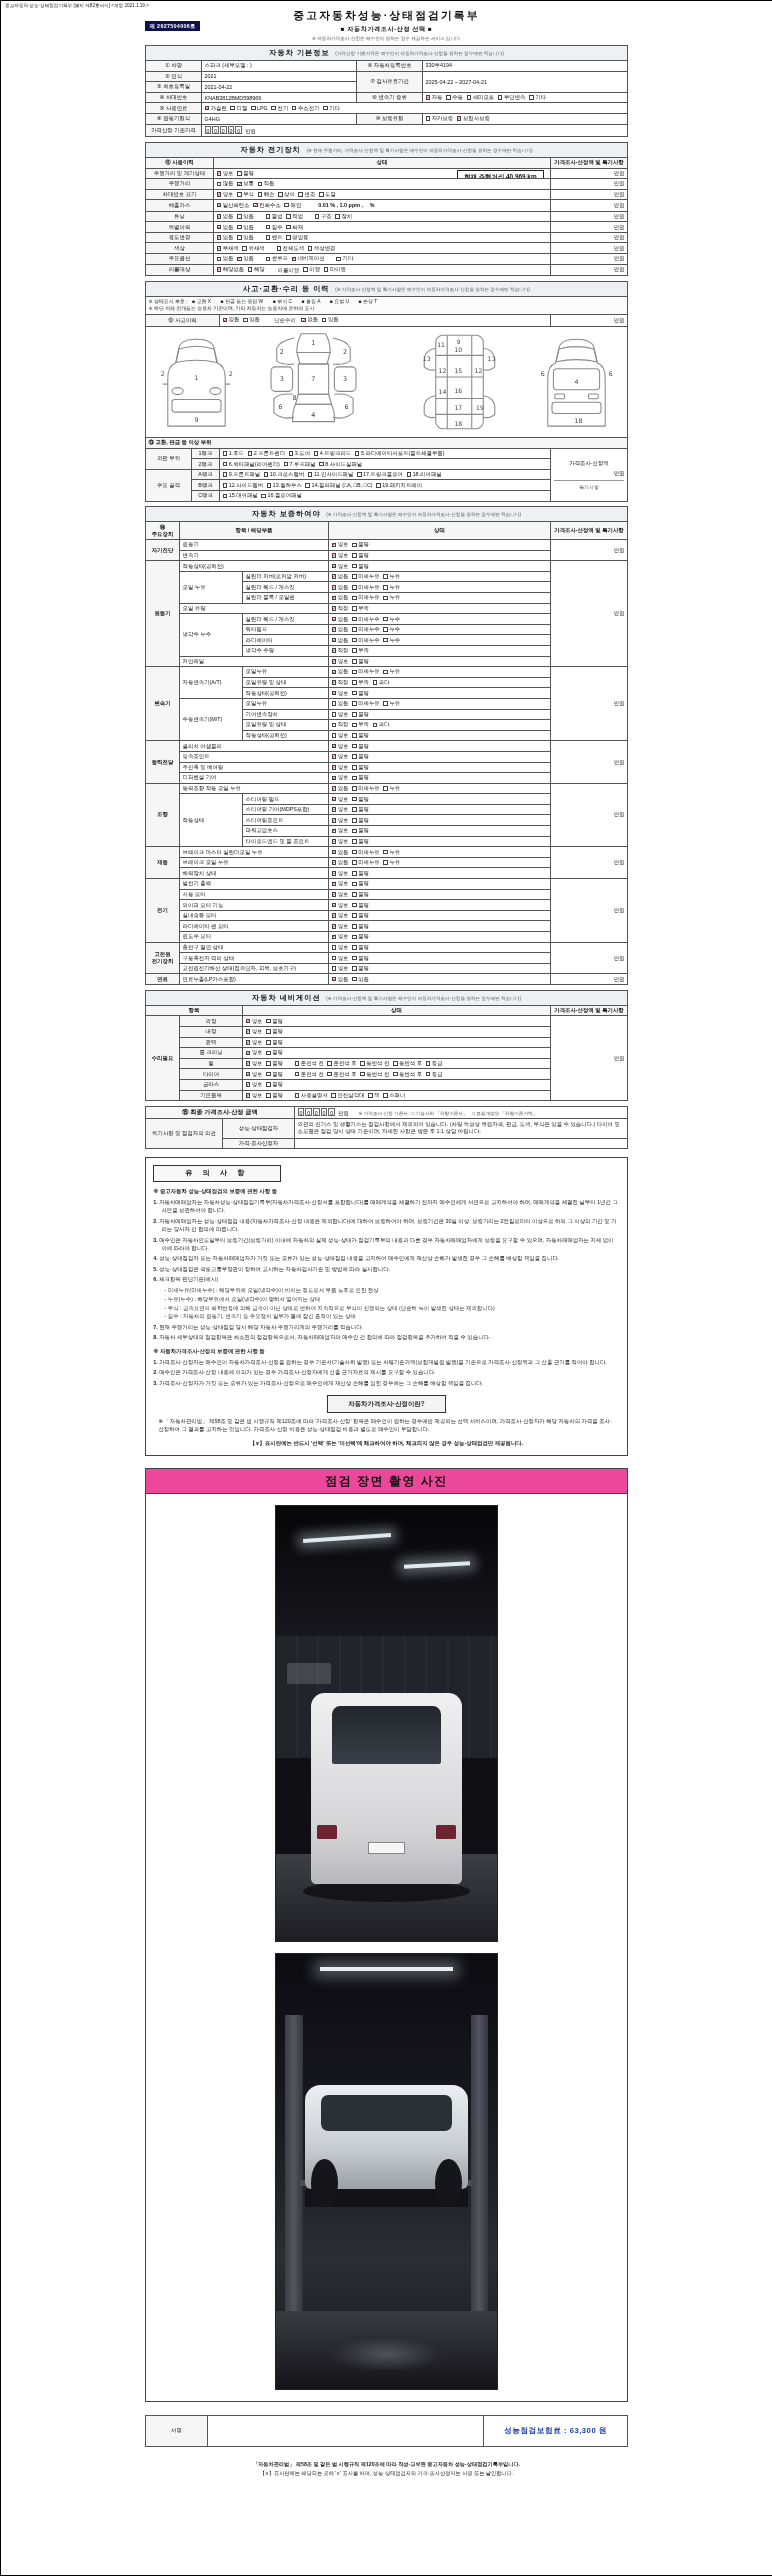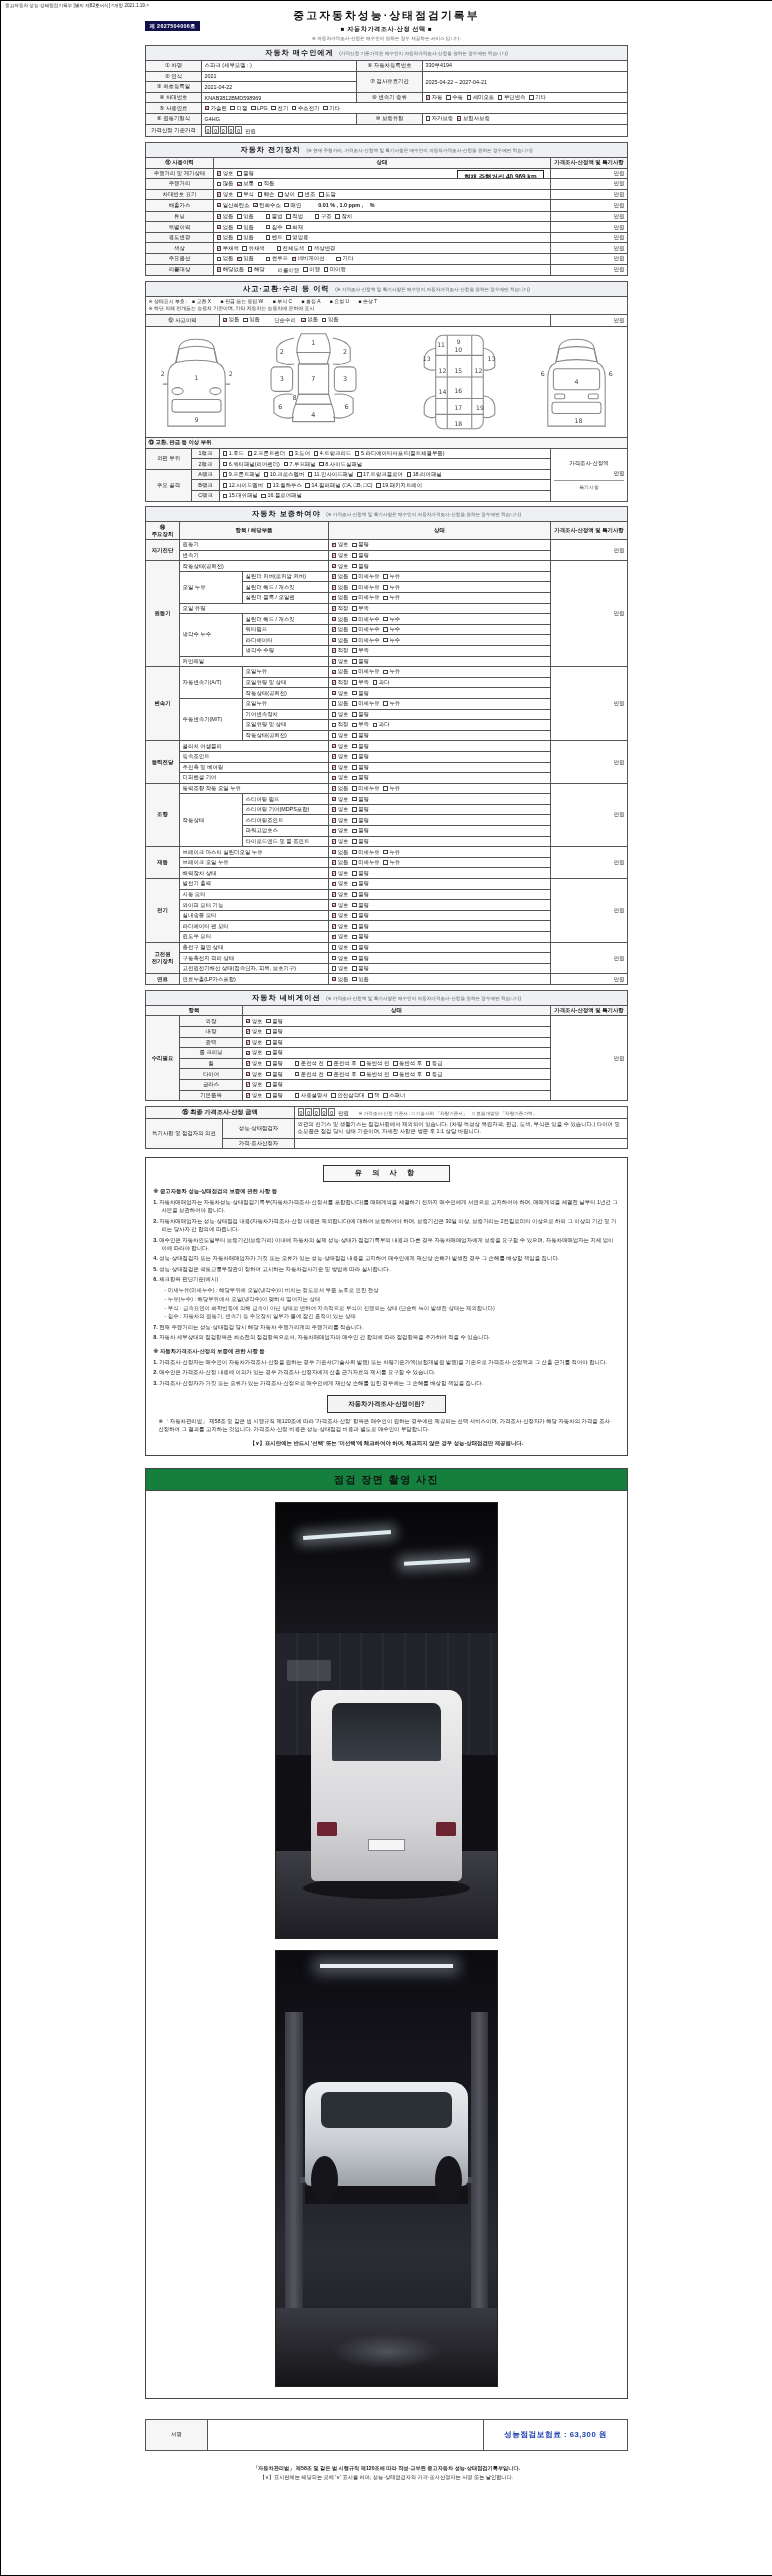--- a/index.html
+++ b/index.html
@@ -38,33 +38,33 @@
 .unit{margin-left:2.1px;font-size:5.4px}
 .basis{margin-left:8.2px;font-size:4.6px;color:#555}
 .optext{font-size:4.9px;line-height:1.45;color:#222}
 .diag-cell{padding:3.1px 0 1px}
 .diagrams{display:flex;justify-content:space-evenly;align-items:center}
 .diagrams svg{display:block}
 .prcol div{text-align:center}
 .prcol .unit-line{margin:3.1px 0;border-bottom:0.5px solid #999;padding-bottom:3.1px;text-align:right}
 .prcol .rm{color:#555;font-size:4.9px}
 .notice-wrap{border:0.5px solid #444;margin-top:8.2px;padding:5.2px 7.2px 8.2px}
-.notice-title-box{text-align:center;margin:1px 0 5.2px}
+.notice-title-box{margin:1px 0 5.2px}
 .notice-title-box span{display:inline-block;border:0.8px solid #333;padding:2.6px 31px;font-weight:bold;font-size:7.2px;letter-spacing:4.1px;background:#f8f8f8}
 .notice-body{font-size:5.4px;line-height:1.55;color:#222}
 .nsub{font-weight:bold;margin:5.2px 0 2.6px}
 .nitem{margin:2.1px 0;padding-left:8.2px;text-indent:-8.2px}
 .nnum{font-weight:bold}
 .nsubitem{margin:0.5px 0 0.5px 11.3px;color:#333}
 .nbox-title{text-align:center;margin:8.2px 0 4.1px}
 .nbox-title b{display:inline-block;border:0.8px solid #333;padding:2.6px 20.6px;font-size:6.4px;background:#f4f4f4}
 .nbox-text{margin:0 5.2px;color:#222}
 .nbold{font-weight:bold;text-align:center;margin-top:5.2px}
 .photo-wrap{border:0.5px solid #444;margin-top:12.4px;padding-bottom:10.3px;background:#fff}
-.photo-title{border-bottom:0.5px solid #444;text-align:center;font-weight:bold;font-size:10px;letter-spacing:1.5px;padding:3.1px 0;background:#15803d}
+.photo-title{border-bottom:0.5px solid #444;text-align:center;font-weight:bold;font-size:12px;letter-spacing:1.5px;padding:3.1px 0;background:#ec4899}
 .photo{width:223px;height:437px;margin:11.3px auto 0;position:relative;overflow:hidden;background:#101014;border:0.5px solid #222}
 .p1 .ceil{position:absolute;inset:0 0 auto 0;height:30%;background:linear-gradient(#060608,#17171d)}
 .p1 .lightbar{position:absolute;background:#dfeaee;box-shadow:0 0 11.3px 5.2px rgba(215,232,238,.4);height:3.6px}
 .p1 .lb1{left:12%;top:7%;width:40%;transform:rotate(-4deg)}
 .p1 .lb2{left:58%;top:13%;width:30%;transform:rotate(-3deg)}
 .p1 .wall{position:absolute;left:0;right:0;top:30%;height:28%;background:repeating-linear-gradient(90deg,#23232b 0 19.6px,#2a2a33 19.6px 21.6px)}
 .p1 .signblob{position:absolute;left:5%;top:36%;width:20%;height:5%;background:rgba(230,235,240,.18);border-radius:1.5px}
 .p1 .floor{position:absolute;left:0;right:0;bottom:0;height:20%;background:linear-gradient(#3e3e46,#1d1d23)}
 .p1 .carbody{position:absolute;left:16%;bottom:13%;width:68%;height:44%;background:linear-gradient(#f0f0f0,#d5d5d8 70%,#b9b9bd);border-radius:13.4px 13.4px 5.2px 5.2px}
 .p1 .rglass{position:absolute;left:14%;top:7%;width:72%;height:30%;background:linear-gradient(#22252b,#3a3f47);border-radius:8.2px 8.2px 2.1px 2.1px}
@@ -78,21 +78,21 @@
 .p2 .post.l{left:4%}.p2 .post.r{right:4%}
 .p2 .arm{position:absolute;height:5.2px;background:#4a4a54;top:52%}
 .p2 .arm.l{left:11%;width:18%}.p2 .arm.r{right:11%;width:18%}
 .p2 .carbody{position:absolute;left:13%;top:30%;width:74%;height:24%;background:linear-gradient(#eceff1,#c9cdd2 60%,#9aa0a6);border-radius:15.5px 15.5px 6.2px 6.2px}
 .p2 .winband{position:absolute;left:10%;top:10%;width:80%;height:34%;background:#2b3037;border-radius:7.2px}
 .p2 .under{position:absolute;left:13%;top:54%;width:74%;height:4%;background:#121217}
 .p2 .wheel{position:absolute;top:47%;width:12%;height:11%;background:#16161a;border-radius:50%}
 .p2 .wheel.l{left:16%}.p2 .wheel.r{right:16%}
 .p2 .floor{position:absolute;left:0;right:0;bottom:0;height:18%;background:linear-gradient(#3a3a42,#141418);}
 .p2 .refl{position:absolute;left:25%;bottom:4%;width:50%;height:8%;background:radial-gradient(ellipse at center,rgba(210,220,228,.25),rgba(0,0,0,0) 70%)}
-.sign-tbl{margin-top:20px}
+.sign-tbl{margin-top:13px}
 .fee{color:#1b3fae;font-weight:bold;font-size:7.7px;letter-spacing:0.5px}
 .footer{margin:13.4px auto 0;text-align:center;font-size:5.2px;color:#222;line-height:1.7}
 .footer .f1{font-weight:bold}
 svg text{font-family:"DejaVu Sans",sans-serif}
 </style>
 </head>
 <body>
 
 <div class="frame">
   <div class="form-ref">중고자동차 성능·상태점검기록부 [별지 제82호서식] &lt;개정 2021.1.19.&gt;</div>
@@ -108,21 +108,21 @@
     <table class="tbl">
       <colgroup>
           <col style="width:56px">
           <col style="width:155px">
           <col style="width:66px">
           <col>
         </colgroup>
       <tbody>
           <tr>
             <td colspan="4" class="sec">
-        <span class="sec-title">자동차 매수인에게</span>
+        <span class="sec-title">자동차 기본정보</span>
         <span class="sec-note">(가격산정 기준가격은 매수인이 자동차가격조사·산정을 원하는 경우에만 적습니다)</span>
       </td>
           </tr>
       <tr>
         <td class="lbl">① 차명</td>
         <td>스파크 (세부모델 : )</td>
         <td class="lbl">⑥ 자동차등록번호</td>
         <td>330무4194</td>
       </tr>
       <tr>

